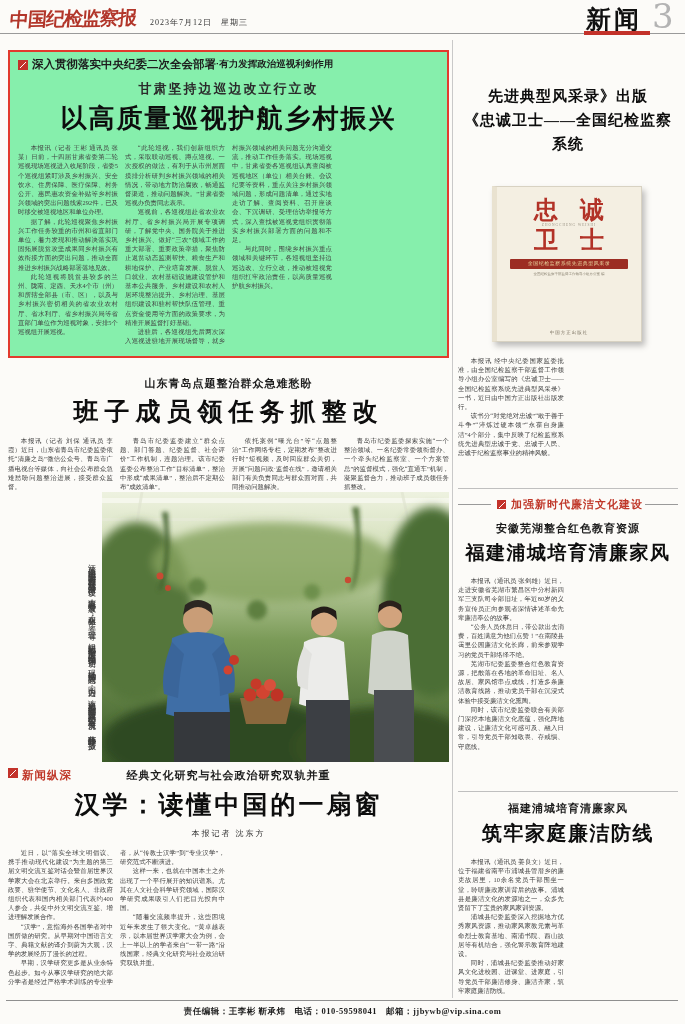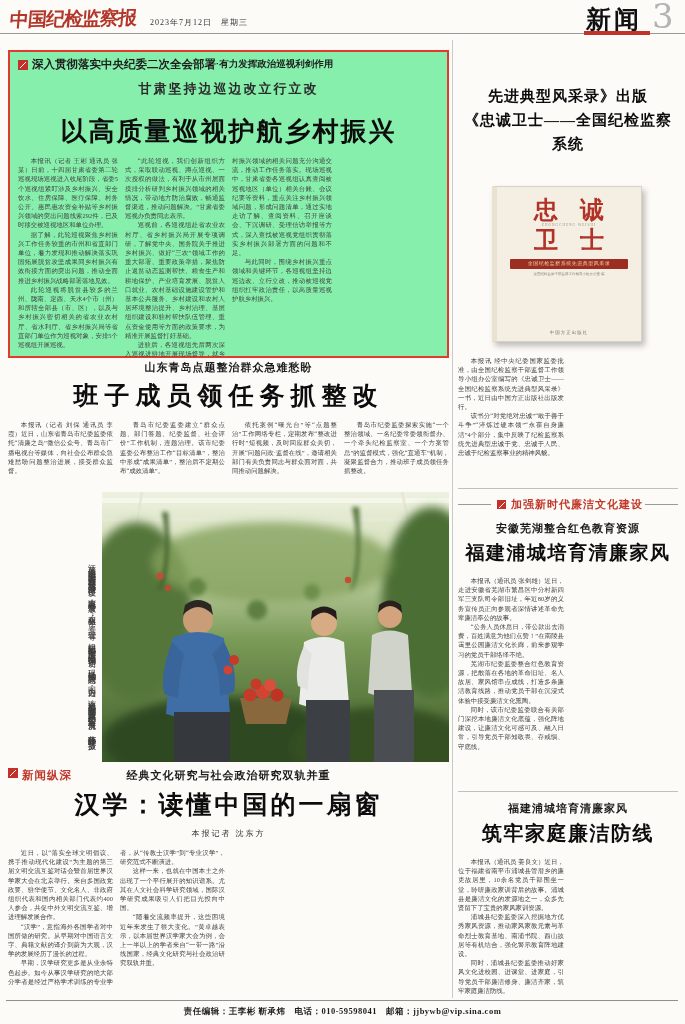--- a/index.html
+++ b/index.html
@@ -44,21 +44,21 @@
   .thin-rule { background:#bfbfbf; height:1px; }
 
   
   .lead-box {
     position:absolute; left:8px; top:50px; width:441px; height:308px;
     border:2.5px solid #e23a2d; background:#86efac; padding:5px 8px 4px 8px;
   }
   .lead-kicker { display:flex; align-items:center; font-size:11.5px; }
   .lead-kicker .sub { font-size:9.5px; }
   .lead-subhead { text-align:center; font-size:13px; font-weight:bold; letter-spacing:2px; margin-top:8px; }
-  .lead-headline { text-align:center; font-size:26px; font-weight:bold; letter-spacing:2px; color:#0d0d0d; margin-top:16px; }
+  .lead-headline { text-align:center; font-size:26px; font-weight:bold; letter-spacing:2px; color:#0d0d0d; margin-top:3px; }
   .lead-body { margin-top:7px; height:204px; column-count:4; column-gap:7px; }
 
   
   .right-col { position:absolute; left:458px; top:52px; width:220px; }
   .book-headline { text-align:center; font-size:15px; font-weight:bold; line-height:24px; letter-spacing:1px; margin-top:32px; color:#0d0d0d; }
   .book-wrap { margin:30px auto 0 auto; width:152px; }
   .book-cover {
     width:150px; height:156px; background:#f4efe2; border:1px solid #d8d2c2;
     box-shadow:3px 4px 6px rgba(0,0,0,.25); position:relative; text-align:center;
     border-left:5px solid #e9e2d0;
@@ -81,21 +81,21 @@
   .sec-hdr .txt { color:#c0392b; font-weight:bold; font-size:11px; letter-spacing:1px; font-family:"Liberation Sans","DejaVu Sans",sans-serif; padding:0 2px; }
   .sec-hdr .red-marker { margin:0 3px 0 6px; width:9px; height:9px; }
   .rc-kicker { text-align:center; font-size:11px; margin-top:9px; letter-spacing:1px; }
   .rc-headline { text-align:center; font-size:19px; font-weight:bold; letter-spacing:1.5px; color:#0d0d0d; margin-top:4px; }
   .rc-headline.small { font-size:20px;text-align:center; }
   .rc-body { margin-top:10px; height:205px; column-count:2; column-gap:8px; }
   .rc-body.b3 { height:186px; }
 
   
   .qingdao { position:absolute; left:8px; top:360px; width:441px; }
-  .q-kicker { text-align:center; font-size:11px; letter-spacing:1px; }
+  .q-kicker { text-align:center; font-size:11px; letter-spacing:1px;margin-top:16px; }
   .q-headline { text-align:center; font-size:25px; font-weight:bold; letter-spacing:6px; color:#0d0d0d; margin-top:4px; }
   .q-body { margin-top:8px; height:64px; column-count:4; column-gap:7px; }
 
   
   .photo-row { position:absolute; left:8px; top:492px; width:441px; height:270px; }
   .photo-caption {
     position:absolute; left:2px; top:66px; width:88px; height:200px;
     writing-mode:vertical-rl; font-size:8px; line-height:14.5px; color:#3c3c3c;
     letter-spacing:1px; font-style:normal;
   }

